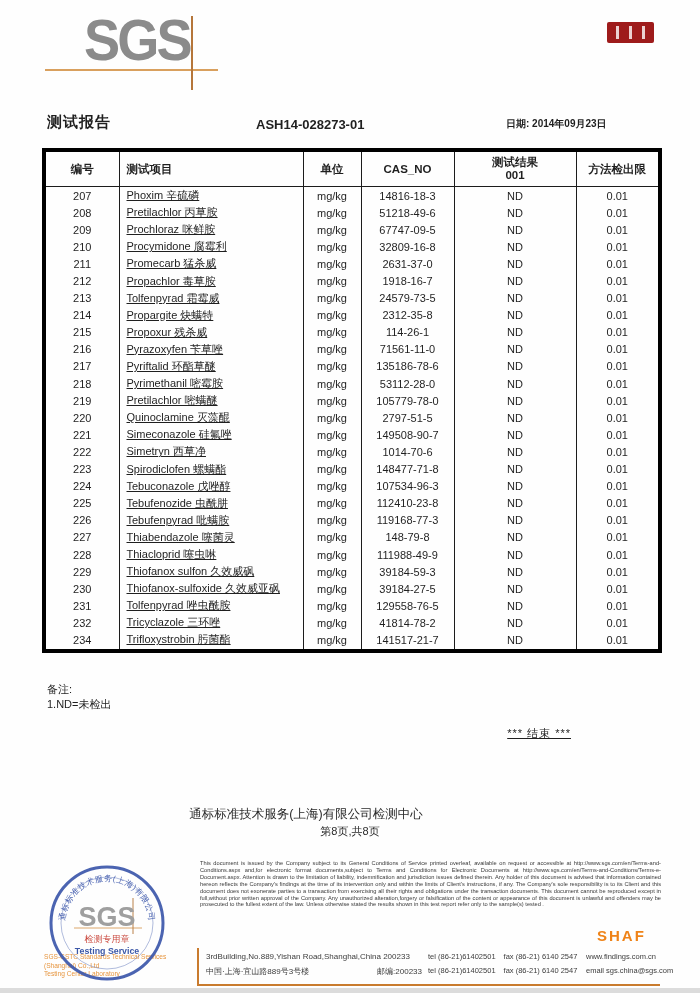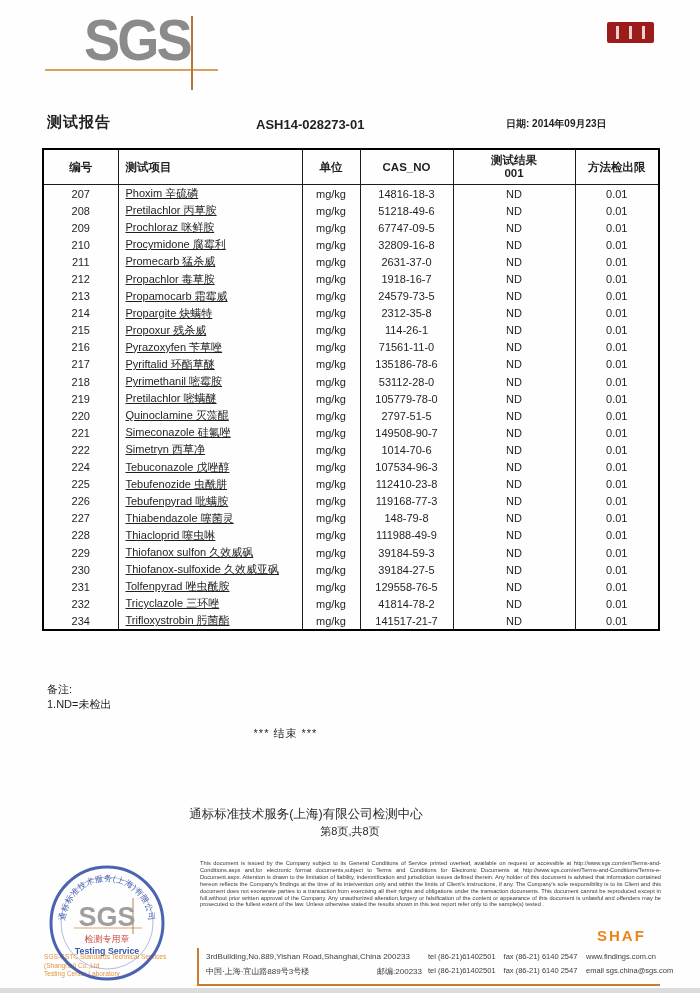--- a/index.html
+++ b/index.html
@@ -19,34 +19,34 @@
   .red-badge { position:absolute; left:607px; top:22px; width:47px; height:21px; background:#9e1b1b; border-radius:2px; }
   .red-badge i { position:absolute; top:4px; bottom:4px; width:3px; background:rgba(255,255,255,.8); }
   .red-badge i:nth-child(1){ left:9px; } .red-badge i:nth-child(2){ left:22px; } .red-badge i:nth-child(3){ left:35px; }
   
   .report-title { position:absolute; left:47px; top:113px; font-size:15px; font-weight:bold; letter-spacing:1px; }
   .report-no    { position:absolute; left:243px; top:117px; font-size:13px; font-weight:bold;margin-left:13px; }
   .report-date  { position:absolute; left:506px; top:117px; font-size:10px; font-weight:bold; }
   
   table.report-table {
     position:absolute; left:42px; top:148px; width:616px;
-    border-collapse:collapse; table-layout:fixed; border:2px solid #000000;
+    border-collapse:collapse; table-layout:fixed; border:4px solid #000000;
   }
   .report-table th, .report-table td { border-left:1.5px solid #1c1c1c; padding:0; overflow:hidden; white-space:nowrap; }
   .report-table th:first-child, .report-table td:first-child { border-left:none; }
   .report-table thead th {
     border-bottom:1.8px solid #1c1c1c; height:34px; font-weight:bold;
     font-size:11.5px; text-align:center; vertical-align:middle; line-height:13px;
   }
   .report-table thead th.item-col { text-align:left; padding-left:7px; }
   .report-table tbody td { height:17.1px; text-align:center; font-size:11px; }
   .report-table tbody td.cell-item { text-align:left; padding-left:7px;text-decoration:underline; }
   
   .notes { position:absolute; left:47px; top:682px; font-size:11px; line-height:15px; }
-  .end-marker { position:absolute; left:0; top:726px; width:571px; text-align:center; font-size:11px; letter-spacing:1px; }
+  .end-marker { position:absolute; left:0; top:726px; width:571px; text-align:right; font-size:11px; letter-spacing:1px;text-decoration:underline; }
   
   .footer-company { position:absolute; left:0; top:806px; width:612px; text-align:center; font-size:12.5px; color:#2a2a2a; }
   .footer-page    { position:absolute; left:0; top:824px; width:700px; text-align:center; font-size:11px; color:#2a2a2a; }
   
   .disclaimer {
     position:absolute; left:200px; top:860px; width:461px;
     font-size:5.7px; line-height:6.9px; text-align:justify; color:#3a3a3a;
   }
   .shaf { position:absolute; left:597px; top:927px; font-size:15px; font-weight:bold; color:#ef8318; letter-spacing:2px; }
   
@@ -147,21 +147,21 @@
         <tr>
           <td>212</td>
           <td class="cell-item">Propachlor 毒草胺</td>
           <td>mg/kg</td>
           <td>1918-16-7</td>
           <td>ND</td>
           <td>0.01</td>
         </tr>
         <tr>
           <td>213</td>
-          <td class="cell-item">Propamocarb 霜霉威</td>
+          <td class="cell-item">Tolfenpyrad 霜霉威</td>
           <td>mg/kg</td>
           <td>24579-73-5</td>
           <td>ND</td>
           <td>0.01</td>
         </tr>
         <tr>
           <td>214</td>
           <td class="cell-item">Propargite 炔螨特</td>
           <td>mg/kg</td>
           <td>2312-35-8</td>
@@ -222,20 +222,28 @@
           <td>mg/kg</td>
           <td>149508-90-7</td>
           <td>ND</td>
           <td>0.01</td>
         </tr>
         <tr>
           <td>222</td>
           <td class="cell-item">Simetryn 西草净</td>
           <td>mg/kg</td>
           <td>1014-70-6</td>
+          <td>ND</td>
+          <td>0.01</td>
+        </tr>
+        <tr>
+          <td>223</td>
+          <td class="cell-item">Spirodiclofen 螺螨酯</td>
+          <td>mg/kg</td>
+          <td>148477-71-8</td>
           <td>ND</td>
           <td>0.01</td>
         </tr>
         <tr>
           <td>224</td>
           <td class="cell-item">Tebuconazole 戊唑醇</td>
           <td>mg/kg</td>
           <td>107534-96-3</td>
           <td>ND</td>
           <td>0.01</td>

